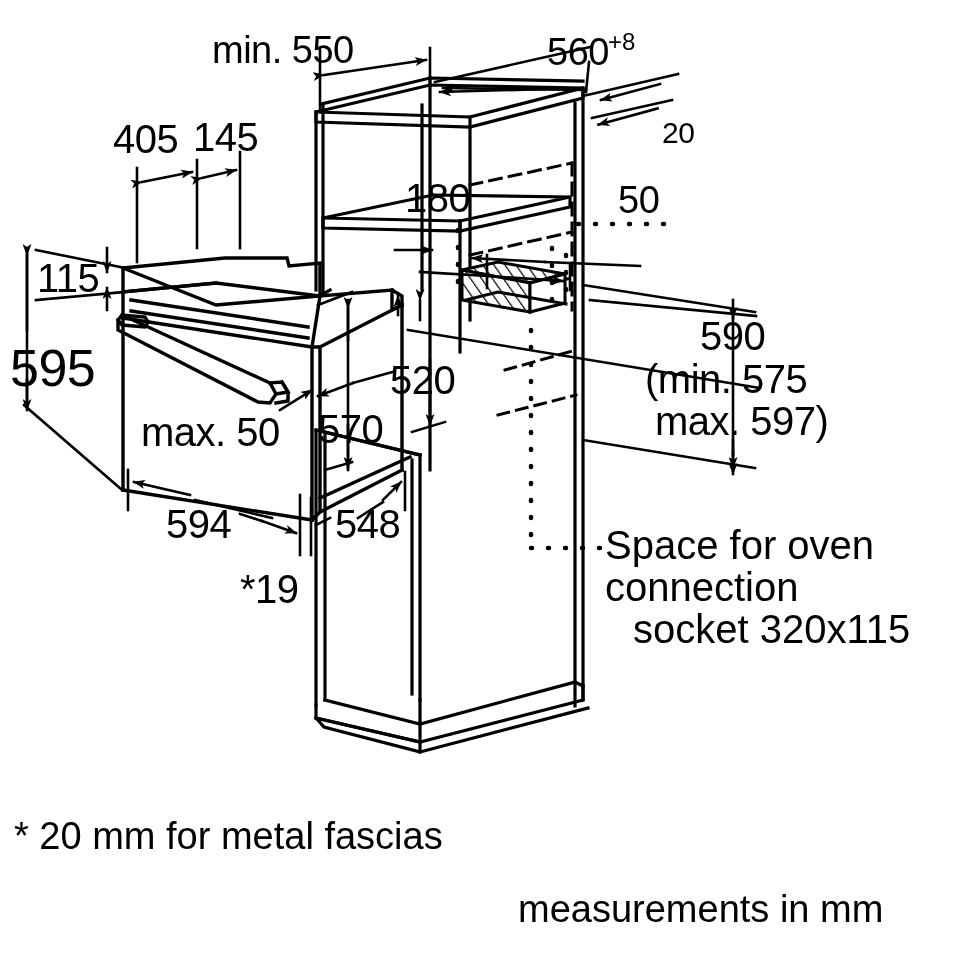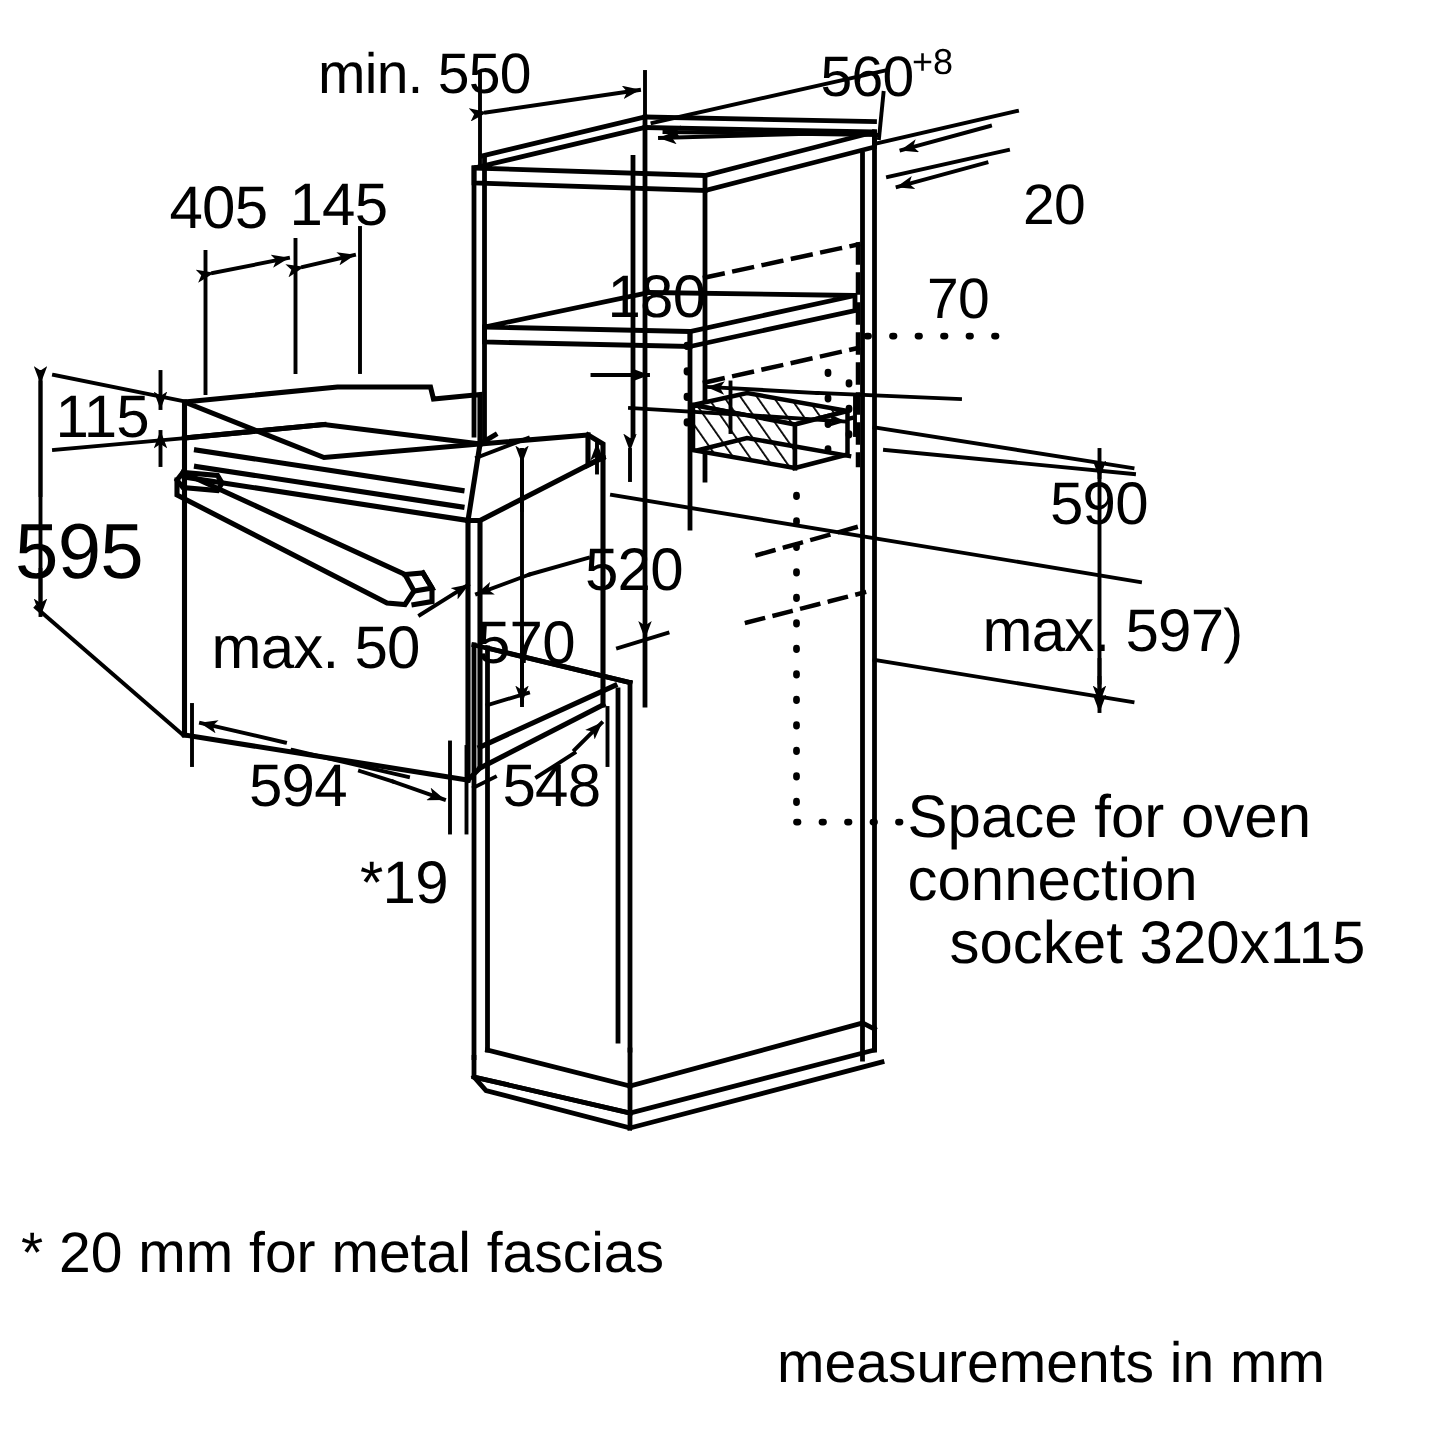--- a/index.html
+++ b/index.html
@@ -317,25 +317,25 @@
         <path d="M590,300 L756,316"></path>
       </g>
     </g>
   </svg>
 
   <div class="dim-label" style="left:212px; top:30px; font-size:38px;">min. 550</div>
 
   <div class="dim-label" style="left:547px; top:32px; font-size:38px;">560</div>
   <div class="sup-label" style="left:608px; top:28px; font-size:24px;">+8</div>
 
-  <div class="dim-label" style="left:682px; top:117px; font-size:38px;">20</div>
+  <div class="dim-label" style="left:662px; top:117px; font-size:30px;">20</div>
 
   <div class="dim-label" style="left:405px; top:177px; font-size:40px;">180</div>
 
-  <div class="dim-label" style="left:618px; top:180px; font-size:38px;">70</div>
+  <div class="dim-label" style="left:618px; top:180px; font-size:38px;">50</div>
 
   <div class="dim-label" style="left:113px; top:118px; font-size:40px;">405</div>
   <div class="dim-label" style="left:193px; top:116px; font-size:40px;">145</div>
 
   <div class="dim-label" style="left:37px; top:257px; font-size:40px;">115</div>
 
   <div class="dim-label" style="left:10px; top:340px; font-size:52px;text-align:center;">595</div>
 
   <div class="dim-label" style="left:141px; top:411px; font-size:40px;">max. 50</div>
 
@@ -343,20 +343,21 @@
 
   <div class="dim-label" style="left:166px; top:503px; font-size:40px;">594</div>
 
   <div class="dim-label" style="left:335px; top:503px; font-size:40px;">548</div>
 
   <div class="dim-label" style="left:240px; top:568px; font-size:40px;">*19</div>
 
   <div class="dim-label" style="left:390px; top:359px; font-size:40px;">520</div>
 
   <div class="dim-label" style="left:700px; top:315px; font-size:40px;text-align:center;">590</div>
+  <div class="dim-label" style="left:645px; top:358px; font-size:40px;">(min. 575</div>
   <div class="dim-label" style="left:655px; top:400px; font-size:40px;">max. 597)</div>
 
   <div class="note" style="left:605px; top:523px; font-size:40px;">Space for oven</div>
   <div class="note" style="left:605px; top:565px; font-size:40px;">connection</div>
   <div class="note" style="left:605px; top:607px; font-size:40px;margin-left:28px;">socket 320x115</div>
 
   <div class="note" style="left:14px; top:815px; font-size:38px;">* 20 mm for metal fascias</div>
 
   <div class="note" style="left:518px; top:888px; font-size:38px;">measurements in mm</div>
 

